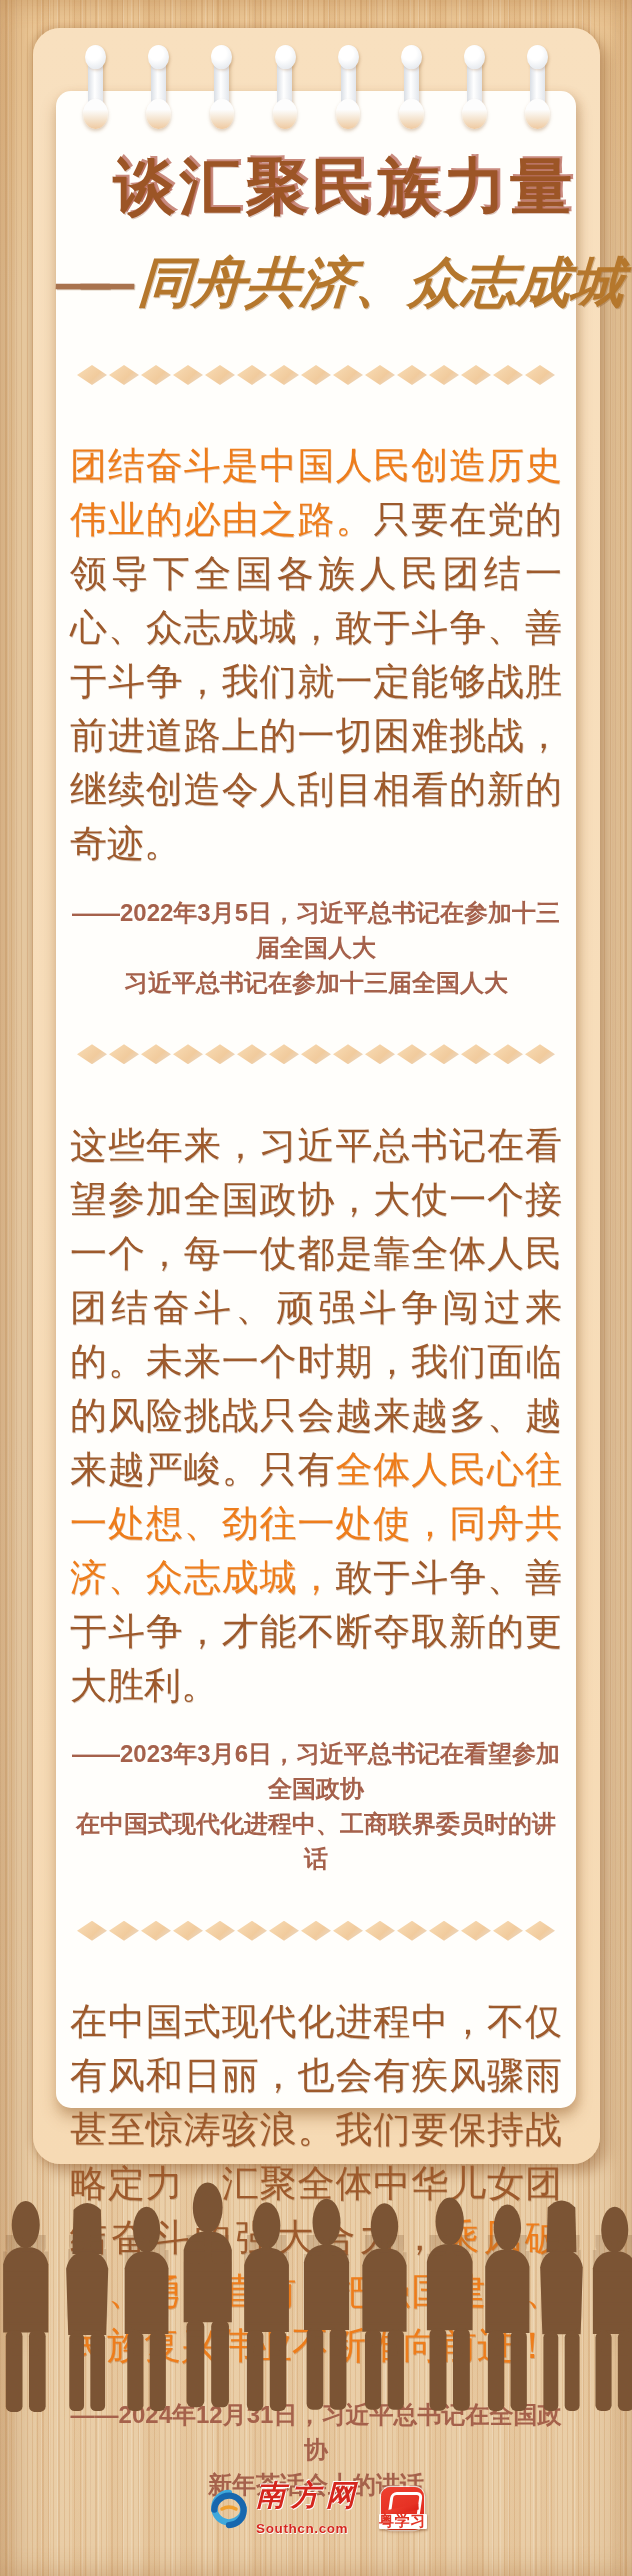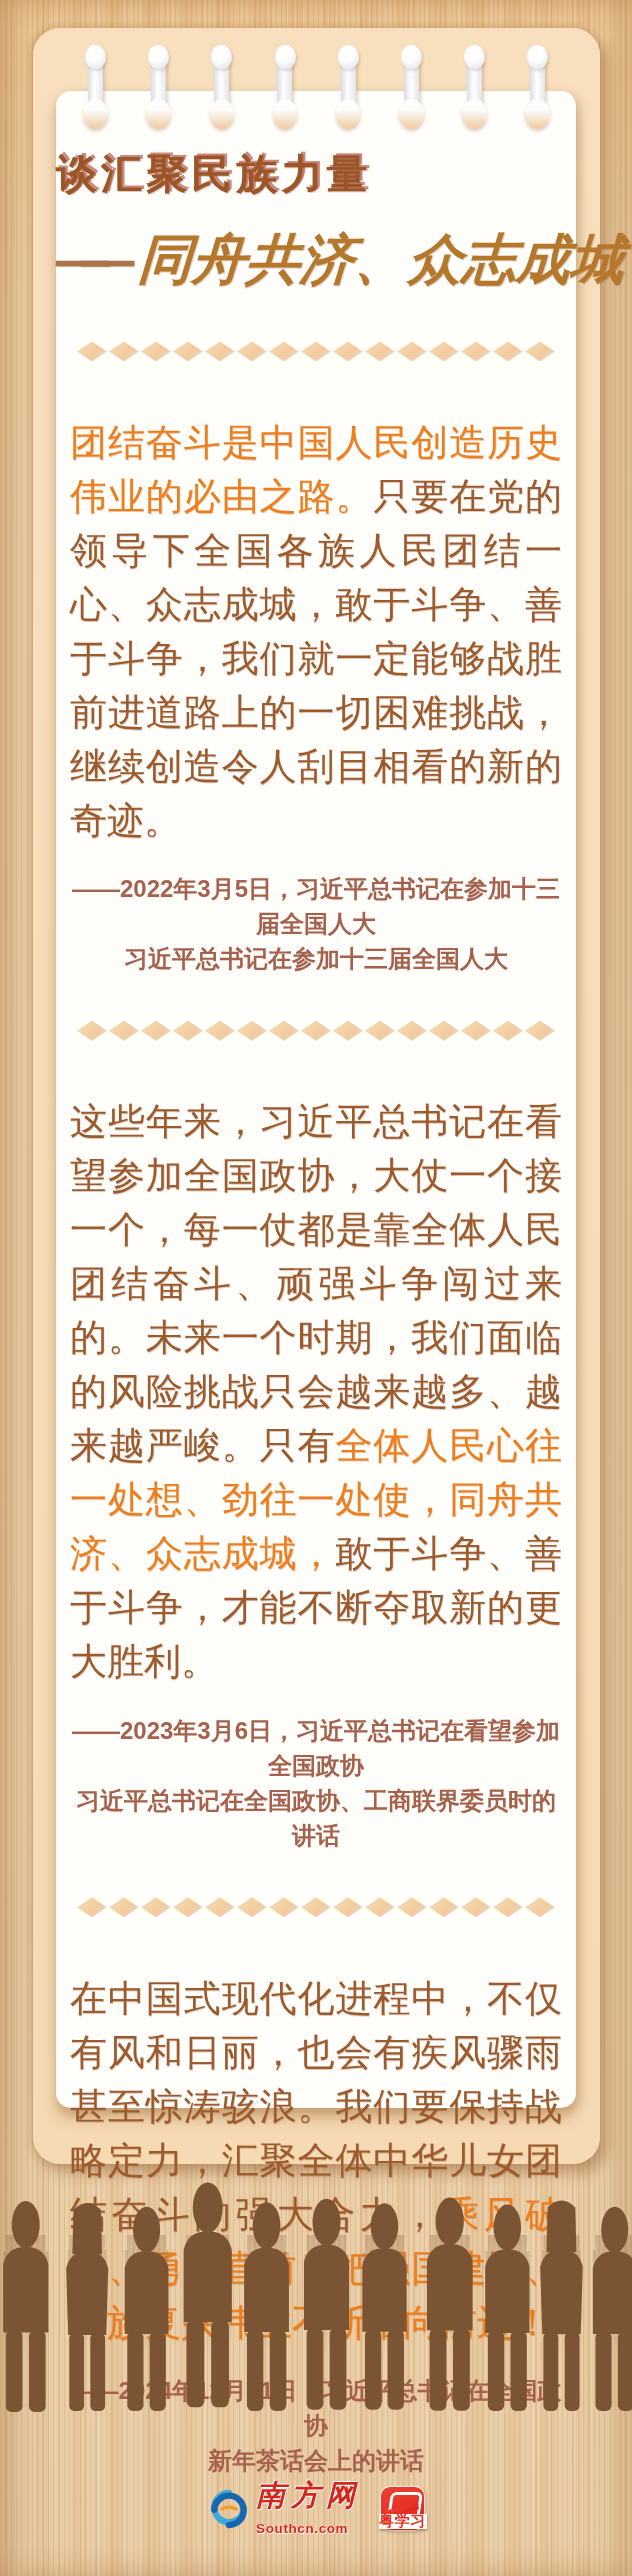--- a/index.html
+++ b/index.html
@@ -37,22 +37,22 @@
     box-shadow:1.8px 2.3px 3.5px rgba(140,90,40,.28);}
   .ring::before{content:"";position:absolute;left:-2.9px;top:-2.3px;width:21px;height:24.6px;border-radius:50%;
     background:radial-gradient(circle at 40% 35%,#ffffff 35%,#e6eaef 80%,#dfe3e9);
     box-shadow:1.2px 1.8px 2.9px rgba(150,100,50,.25);}
   .ring::after{content:"";position:absolute;left:-4.7px;bottom:-3.5px;width:24.6px;height:30px;border-radius:50%;
     background:linear-gradient(180deg,#fdfdfd 35%,#f4e2cb 70%,#efc9a0);
     box-shadow:0 2.3px 3.5px rgba(150,100,50,.28);}
   
   .content{position:absolute;left:56px;top:91px;width:520px;height:2017px;padding:0;box-sizing:border-box;}
   .title{
-    margin-top:61px;text-align:left;
-    font-size:41px;line-height:1.12;font-weight:bold;letter-spacing:4.1px;
+    margin-top:61px;text-align:right;
+    font-size:62px;line-height:1.12;font-weight:bold;letter-spacing:4.1px;
     color:var(--title-brown,#9c5526);
     text-shadow:2.9px -2.3px 0 rgba(156,44,26,.55), 1.2px 1.2px 0 rgba(120,40,20,.25);
   }
   .subtitle{
     margin-top:26px;text-align:center;white-space:nowrap;
     font-family:"DejaVu Serif","Liberation Serif",serif;
     font-size:54px;font-weight:bold;font-style:italic;
     color:var(--subtitle-gold,#b5772c);
     text-shadow:1.2px 1.2px 0 rgba(125,70,15,.28);
     transform:skewX(-3deg);
@@ -179,21 +179,21 @@
           <i class="dm"></i>
           <i class="dm"></i>
           <i class="dm"></i>
           <i class="dm"></i>
           <i class="dm"></i>
           <i class="dm"></i>
         </div>
     <p class="quote"><span class="seg">这些年来，习近平总书记在看望参加全国政协，大仗一个接一个，每一仗都是靠全体人民团结奋斗、顽强斗争闯过来的。未来一个时期，我们面临的风险挑战只会越来越多、越来越严峻。只有</span><span class="seg em">全体人民心往一处想、劲往一处使，同舟共济、众志成城，</span><span class="seg">敢于斗争、善于斗争，才能不断夺取新的更大胜利。</span></p>
     <div class="attribution">
           <div>——2023年3月6日，习近平总书记在看望参加全国政协</div>
-          <div>习近平总书记在全国政协、工商联界委员时的讲话</div>
+          <div>在中国式现代化进程中、工商联界委员时的讲话</div>
         </div>
   </section>
 
   <section>
     <div class="divider">
           <i class="dm"></i>
           <i class="dm"></i>
           <i class="dm"></i>
           <i class="dm"></i>
           <i class="dm"></i>

